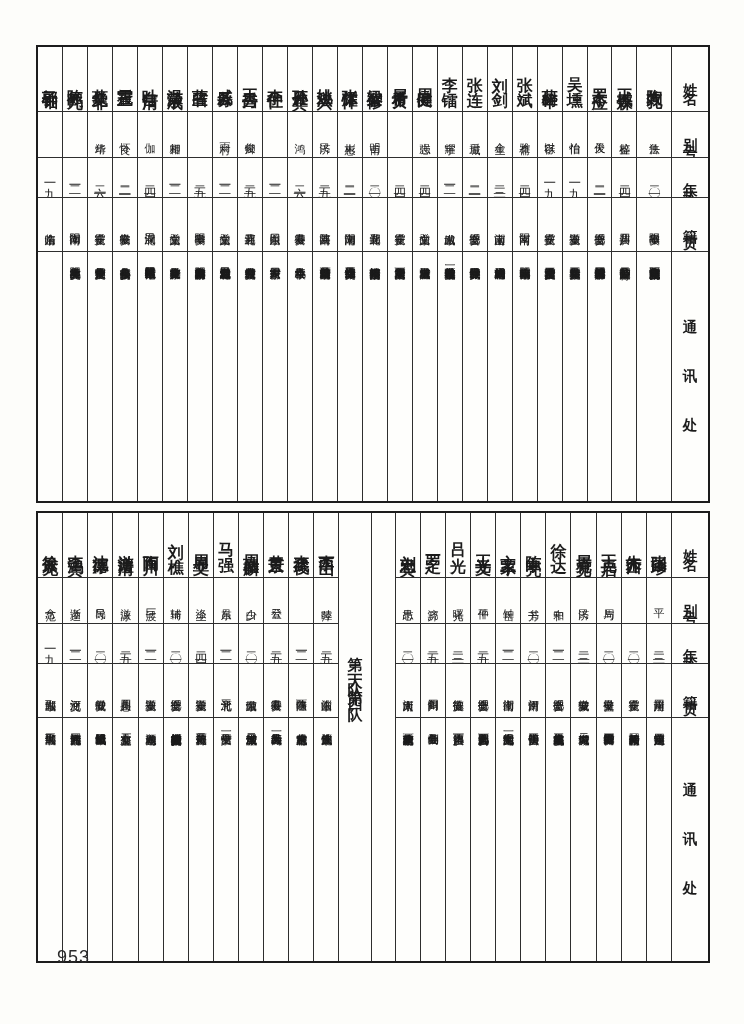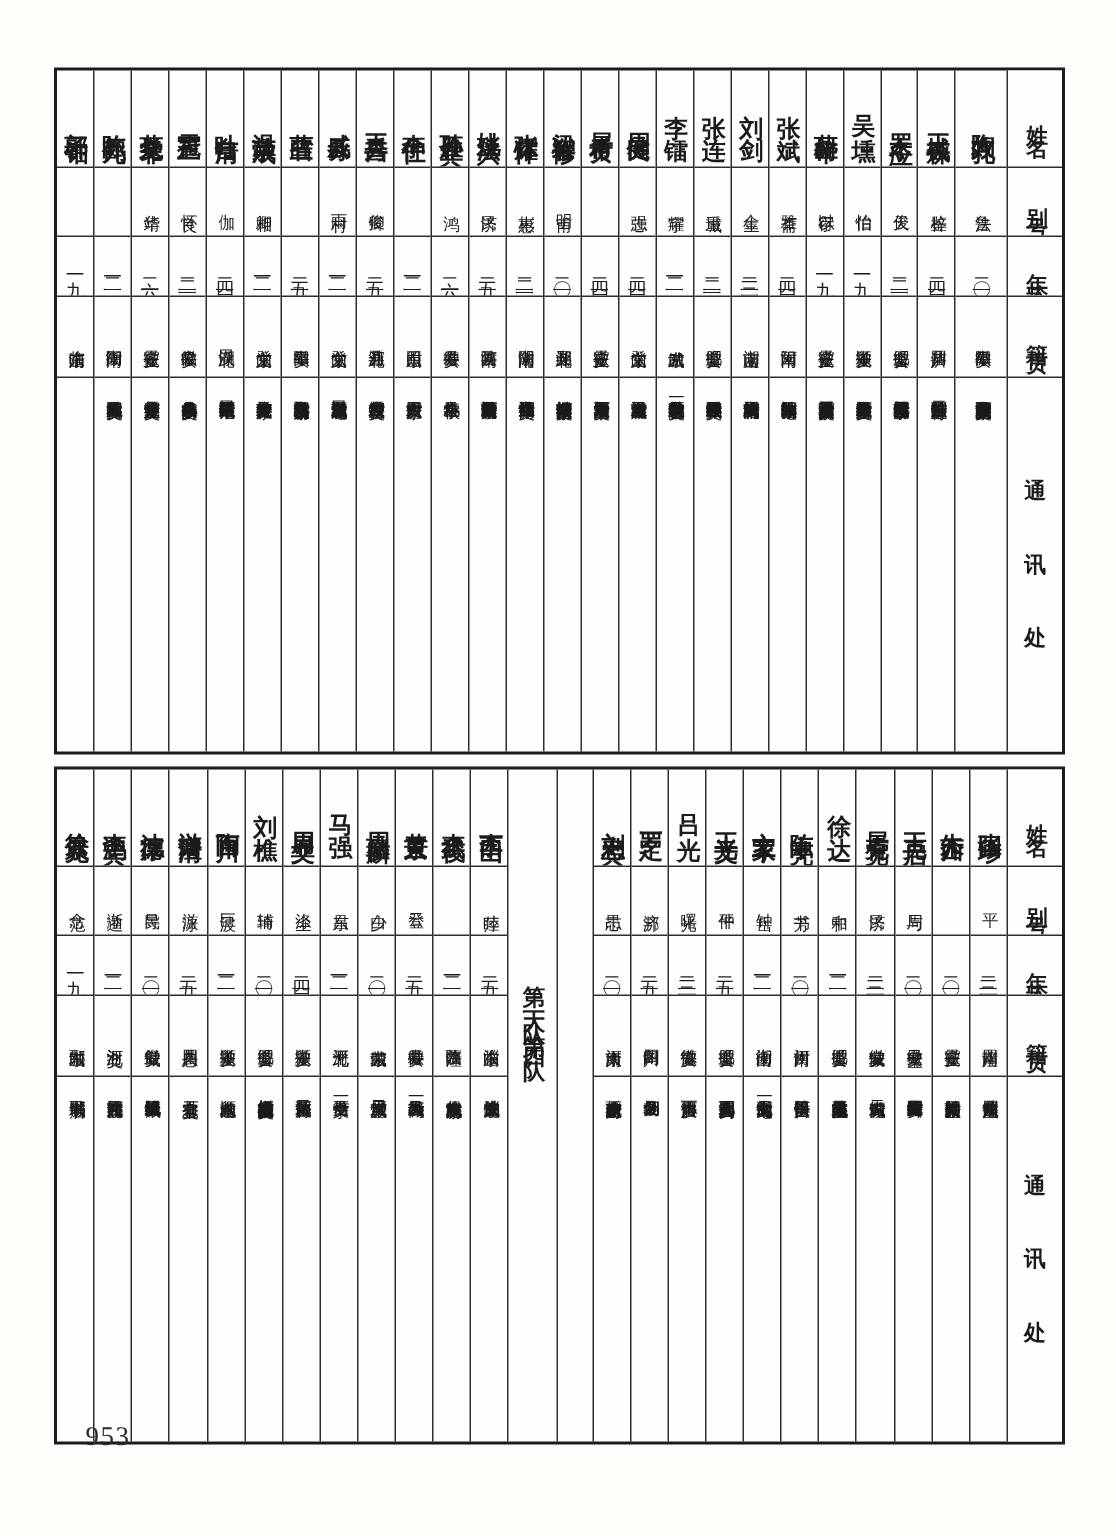--- a/index.html
+++ b/index.html
@@ -65,21 +65,21 @@
   
   .divider-col,.blank-col{justify-content:flex-start;}
   .divider-col .vtxt{
     font-size:15px;font-weight:bold;letter-spacing:0.55em;
     margin-top:132px;line-height:1.2;
   }
   .divider-cell{flex:1;display:flex;justify-content:center;align-items:flex-start;overflow:hidden;}
   .page-number{
     position:absolute;left:57px;top:947px;
     font-size:18px;color:#2a2a2a;letter-spacing:1px;
-    font-family:Liberation Serif, serif;
+    font-family:Liberation Sans, sans-serif;
   }
 </style>
 </head>
 <body>
 
 <div class="sheet">
   <div class="tables">
     <div class="vtable top">
         <div class="col header-col">
           <div class="cell c-name">

